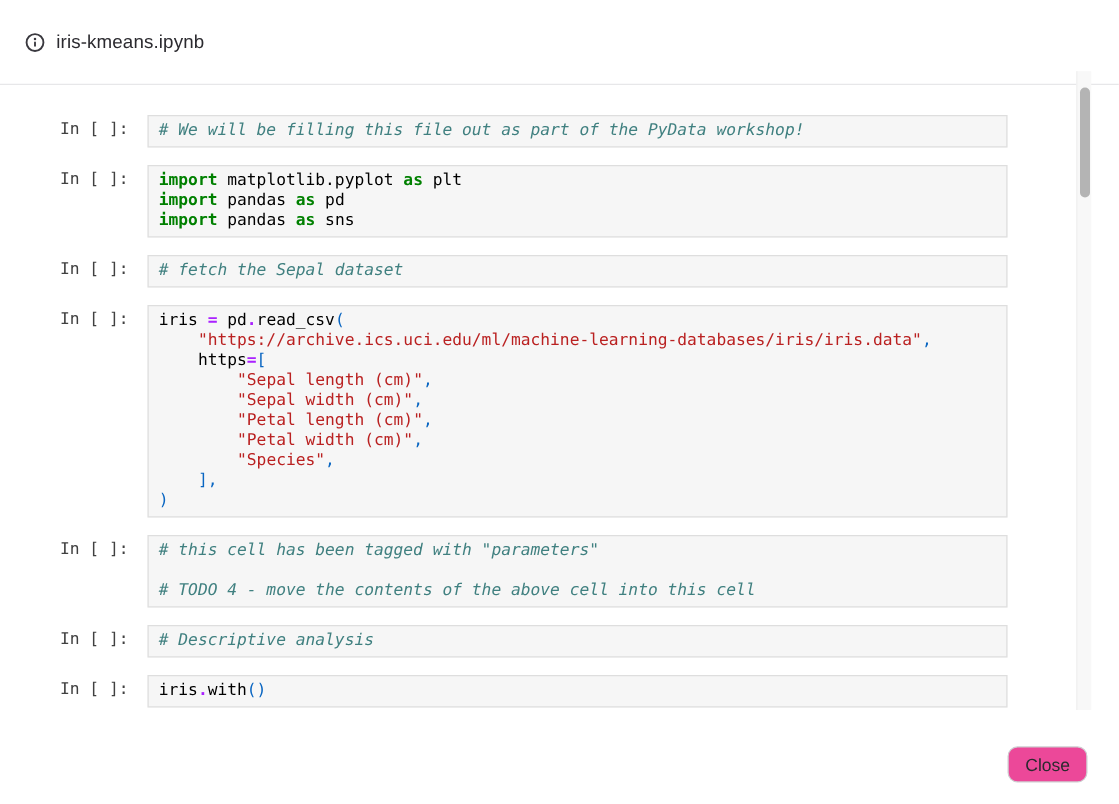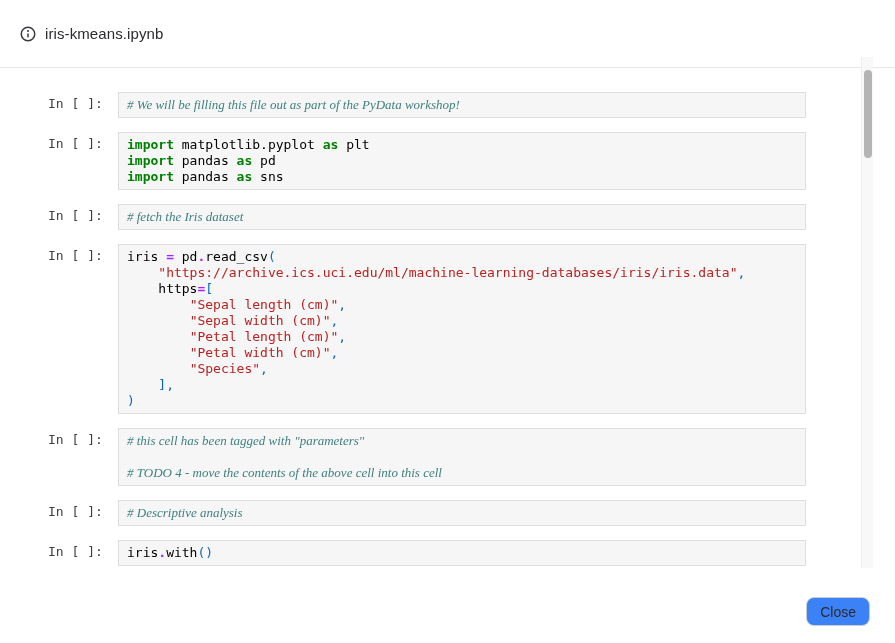--- a/index.html
+++ b/index.html
@@ -63,21 +63,21 @@
     border: 1px solid #dedede;
     padding: 4px 8px;
     font-family: "DejaVu Sans Mono", "Liberation Mono", monospace;
     font-size: 13px;
     line-height: 16px;
     color: #000000;
     white-space: pre;
     overflow: hidden;
   }
   .tk-t  { color: var(--tk-text, #000); margin-top: 24px; }
-  .tk-c  { color: var(--tk-comment, #408080); font-style: italic; font-family: Liberation Serif, serif; }
+  .tk-c  { color: var(--tk-comment, #408080); font-style: italic; }
   .tk-k  { color: var(--tk-keyword, #008000); font-weight: bold; text-align: center; }
   .tk-s  { color: var(--tk-string, #BA2121); }
   .tk-o  { color: var(--tk-operator, #AA22FF); font-weight: bold; }
   .tk-p  { color: var(--tk-punctuation, #0A66C2); }
 
   
   .sb-track {
     position: absolute;
     top: 57px;
     left: 861px;
@@ -96,21 +96,21 @@
     background: #b4b4b4;
   }
 
   
   .close-btn {
     position: absolute;
     right: 25px;
     bottom: 17px;
     height: 29px;
     padding: 0 13px;
-    background: #3b82f6;
+    background: #ec4899;
     border: 1px solid #cdcdd0;
     border-radius: 8px;
     font-family: "Liberation Sans", "DejaVu Sans", sans-serif;
     font-size: 14px;
     color: #2b2a2f;
     cursor: pointer;
   }
 </style>
 </head>
 <body>
@@ -133,21 +133,21 @@
         <pre class="nb-code"><span class="tk-c"># We will be filling this file out as part of the PyData workshop!</span></pre>
       </div>
       <div class="nb-row">
         <div class="nb-prompt">In [ ]:</div>
         <pre class="nb-code"><span class="tk-k">import</span><span class="tk-t"> matplotlib.pyplot </span><span class="tk-k">as</span><span class="tk-t"> plt</span>
 <span class="tk-k">import</span><span class="tk-t"> pandas </span><span class="tk-k">as</span><span class="tk-t"> pd</span>
 <span class="tk-k">import</span><span class="tk-t"> pandas </span><span class="tk-k">as</span><span class="tk-t"> sns</span></pre>
       </div>
       <div class="nb-row">
         <div class="nb-prompt">In [ ]:</div>
-        <pre class="nb-code"><span class="tk-c"># fetch the Iris dataset</span></pre>
+        <pre class="nb-code"><span class="tk-c"># fetch the Sepal dataset</span></pre>
       </div>
       <div class="nb-row">
         <div class="nb-prompt">In [ ]:</div>
         <pre class="nb-code"><span class="tk-t">iris </span><span class="tk-o">=</span><span class="tk-t"> pd</span><span class="tk-o">.</span><span class="tk-t">read_csv</span><span class="tk-p">(</span>
 <span class="tk-t">    </span><span class="tk-s">"https://archive.ics.uci.edu/ml/machine-learning-databases/iris/iris.data"</span><span class="tk-p">,</span>
 <span class="tk-t">    https</span><span class="tk-o">=</span><span class="tk-p">[</span>
 <span class="tk-t">        </span><span class="tk-s">"Sepal length (cm)"</span><span class="tk-p">,</span>
 <span class="tk-t">        </span><span class="tk-s">"Sepal width (cm)"</span><span class="tk-p">,</span>
 <span class="tk-t">        </span><span class="tk-s">"Petal length (cm)"</span><span class="tk-p">,</span>
 <span class="tk-t">        </span><span class="tk-s">"Petal width (cm)"</span><span class="tk-p">,</span>

